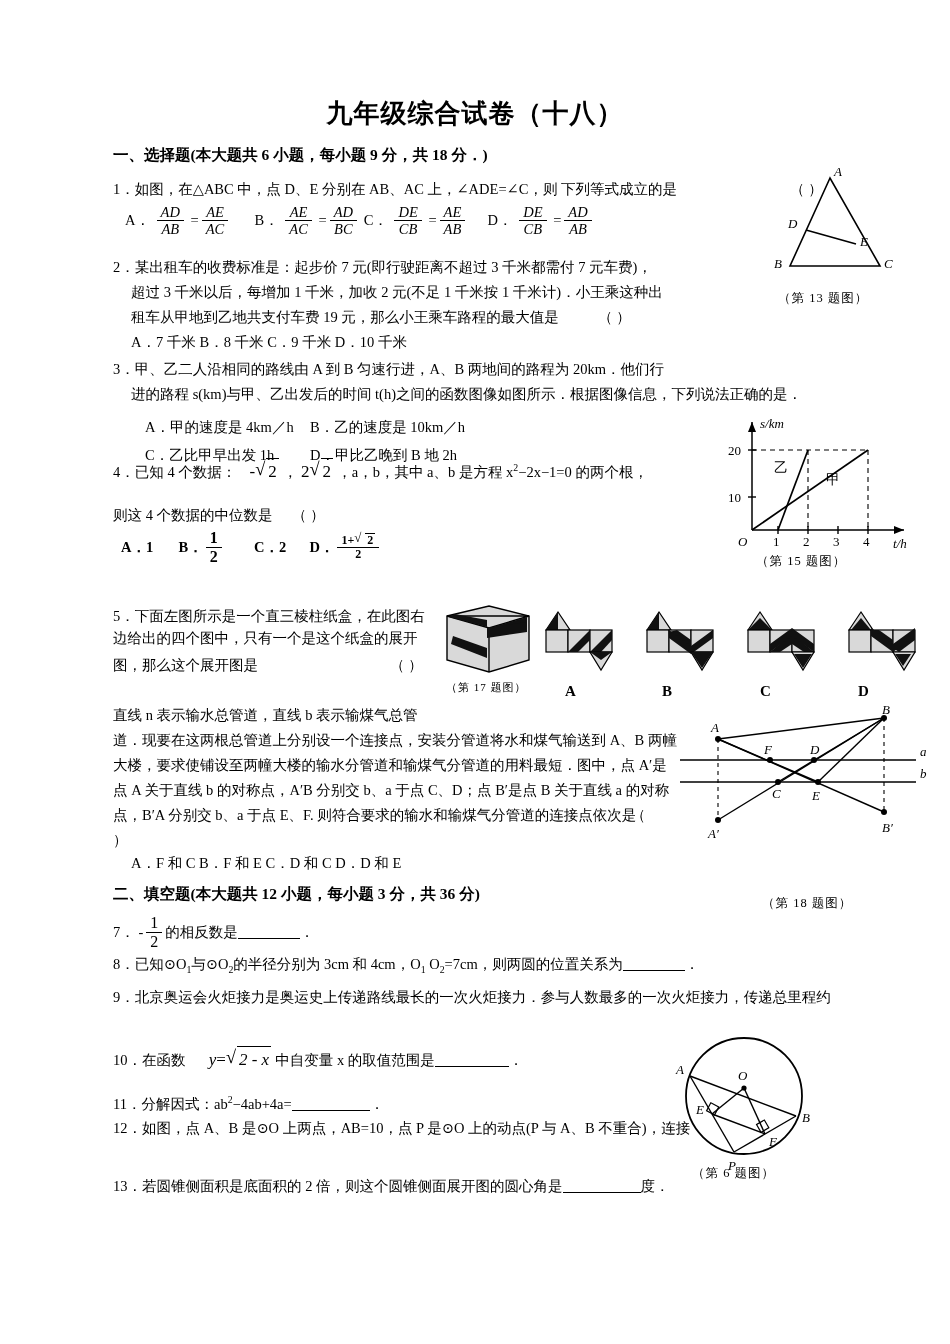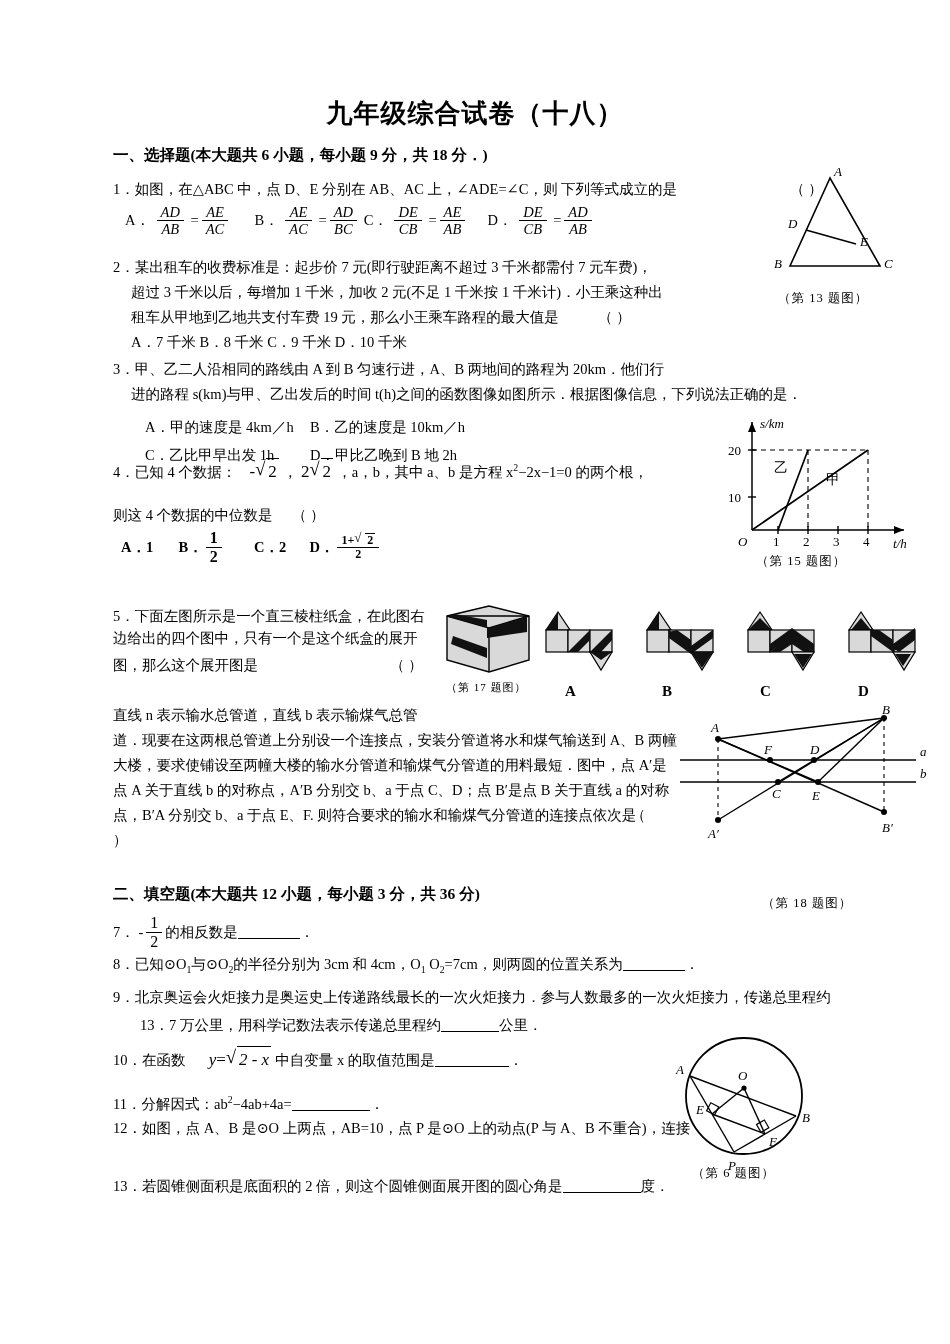--- a/index.html
+++ b/index.html
@@ -133,36 +133,34 @@
   <div class="txt" style="left:113px;top:652px;">图，那么这个展开图是</div>
   <div class="txt" style="left:390px;top:652px;">（  ）</div>
 
   <div class="txt" style="left:113px;top:702px;">直线 n 表示输水总管道，直线 b 表示输煤气总管</div>
   <div class="txt" style="left:113px;top:727px;">道．现要在这两根总管道上分别设一个连接点，安装分管道将水和煤气输送到 A、B 两幢</div>
   <div class="txt" style="left:113px;top:752px;">大楼，要求使铺设至两幢大楼的输水分管道和输煤气分管道的用料最短．图中，点 A′是</div>
   <div class="txt" style="left:113px;top:777px;">点 A 关于直线 b 的对称点，A′B 分别交 b、a 于点 C、D；点 B′是点 B 关于直线 a 的对称</div>
   <div class="txt" style="left:113px;top:802px;">点，B′A 分别交 b、a 于点 E、F. 则符合要求的输水和输煤气分管道的连接点依次是</div>
   <div class="txt" style="left:631px;top:802px;">（</div>
   <div class="txt" style="left:113px;top:827px;">）</div>
+  <div class="txt" style="left:131px;top:850px;">A．F 和 C        B．F 和 E      C．D 和 C        D．D 和 E</div>
 
   <div class="sec-head" style="left:113px;top:884px;">二、填空题(本大题共 12 小题，每小题 3 分，共 36 分)</div>
 
   <div class="txt" style="left:113px;top:915px;">
     <span>7．</span>
     <span>-</span><span class="frac up" style="font-size:16px;"><span class="num">1</span><span class="den">2</span></span><span>的相反数是</span><span class="blank" style="width:62px;"></span><span>．</span>
   </div>
 
   <div class="txt" style="left:113px;top:951px;">
     <span>8．已知⊙O</span><sub>1</sub><span>与⊙O</span><sub>2</sub><span>的半径分别为 3cm 和 4cm，O</span><sub>1</sub><span> O</span><sub>2</sub><span>=7cm，则两圆的位置关系为</span><span class="blank" style="width:62px;"></span><span>．</span>
   </div>
 
   <div class="txt" style="left:113px;top:984px;">9．北京奥运会火炬接力是奥运史上传递路线最长的一次火炬接力．参与人数最多的一次火炬接力，传递总里程约</div>
-  <div class="txt" style="left:140px;top:1012px;">
-    <span>13．7 万公里，用科学记数法表示传递总里程约</span><span class="blank" style="width:58px;"></span><span>公里．</span>
-  </div>
 
   <div class="txt" style="left:113px;top:1046px;">
     <span>10．在函数</span>
     <span style="display:inline-block;width:16px;"></span>
     <span style="font-size:17px;">
       <span class="mi">y</span><span>=</span><span class="sqrt"><span class="rad mi">2 - x</span></span>
     </span>
     <span>中自变量 x 的取值范围是</span><span class="blank" style="width:74px;"></span><span>．</span>
   </div>
 

